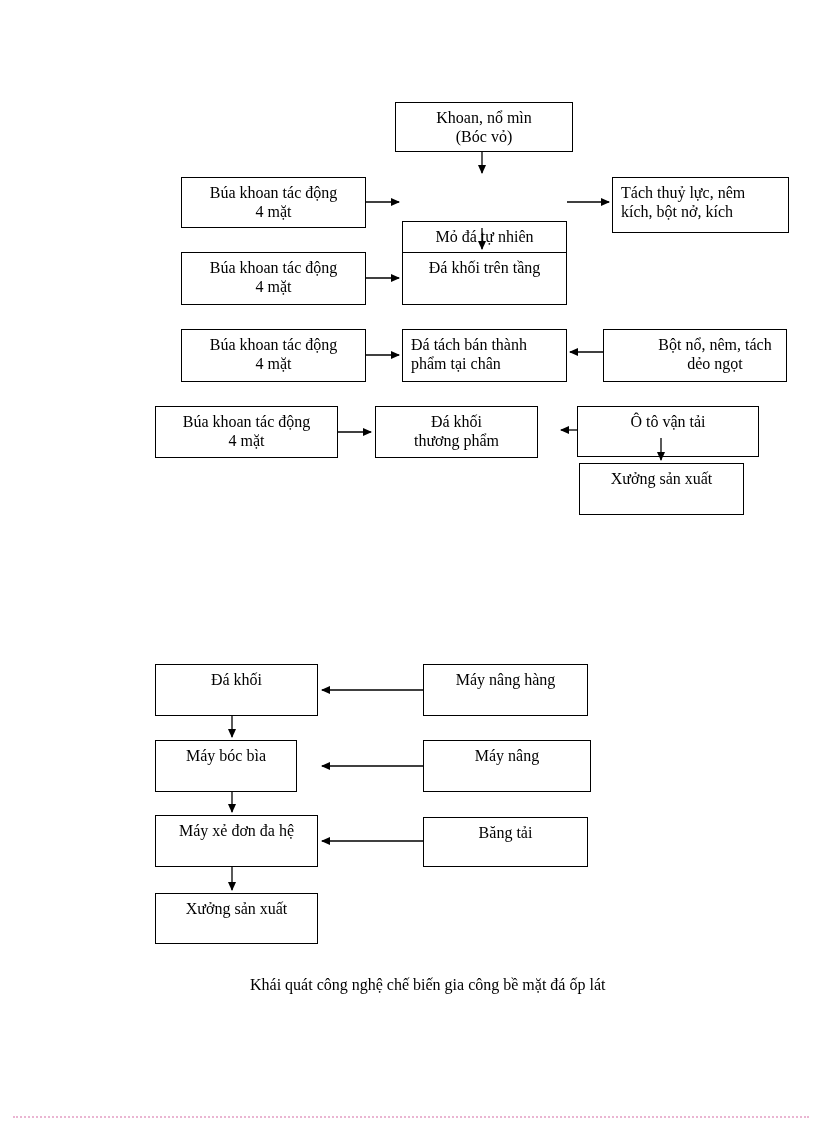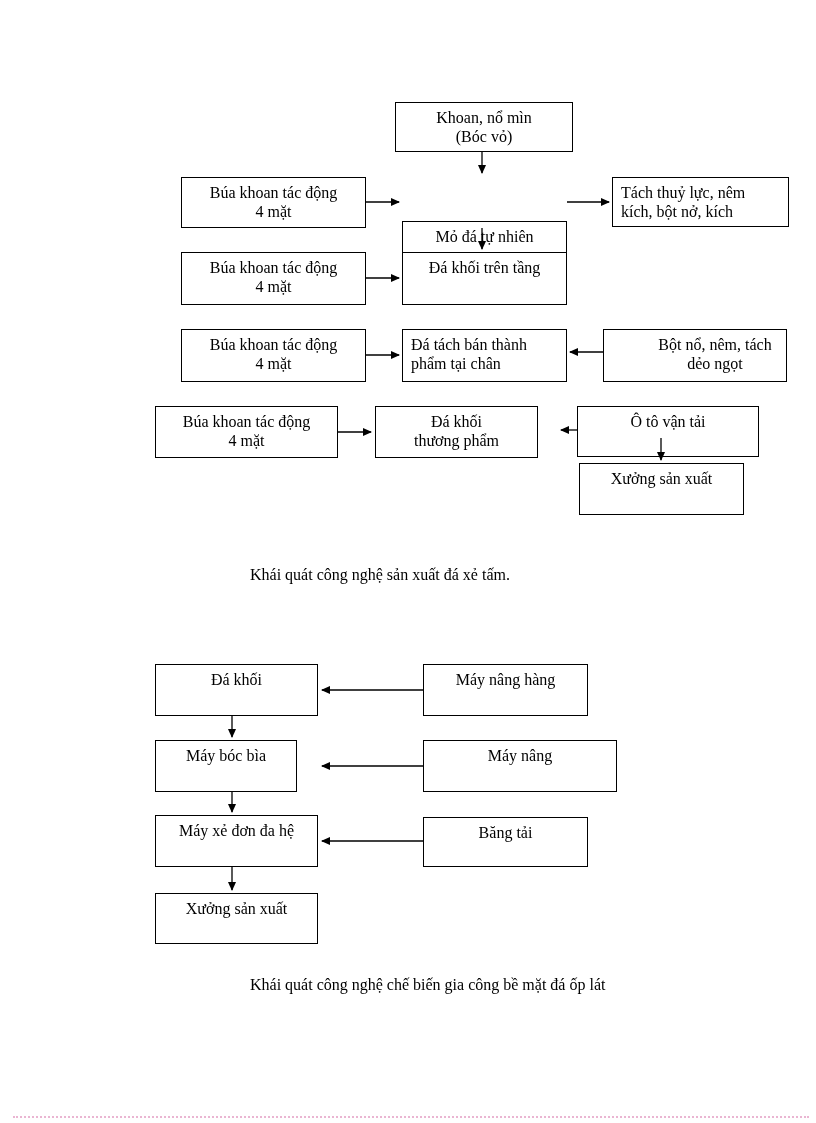--- a/index.html
+++ b/index.html
@@ -50,21 +50,21 @@
 <body>
 
 <div class="page">
 
   <div class="box" style="left:395px; top:102px; width:178px; height:50px;">Khoan, nổ mìn
 (Bóc vỏ)</div>
 
   <div class="box" style="left:181px; top:177px; width:185px; height:51px;">Búa khoan tác động
 4 mặt</div>
   <div class="box" style="left:402px; top:177px; width:165px; height:51px;margin-top:44px;">Mỏ đá tự nhiên</div>
-  <div class="box align-left" style="left:612px; top:177px; width:177px; height:50px;">Tách thuỷ lực, nêm
+  <div class="box align-left" style="left:612px; top:177px; width:177px; height:56px;">Tách thuỷ lực, nêm
 kích, bột nở, kích</div>
 
   <div class="box" style="left:181px; top:252px; width:185px; height:53px;">Búa khoan tác động
 4 mặt</div>
   <div class="box" style="left:402px; top:252px; width:165px; height:53px;">Đá khối trên tầng</div>
 
   <div class="box" style="left:181px; top:329px; width:185px; height:53px;">Búa khoan tác động
 4 mặt</div>
   <div class="box align-left" style="left:402px; top:329px; width:165px; height:53px;">Đá tách bán thành
 phẩm tại chân</div>
@@ -72,27 +72,26 @@
 dẻo ngọt</div>
 
   <div class="box" style="left:155px; top:406px; width:183px; height:52px;">Búa khoan tác động
 4 mặt</div>
   <div class="box" style="left:375px; top:406px; width:163px; height:52px;">Đá khối
 thương phẩm</div>
   <div class="box" style="left:577px; top:406px; width:182px; height:51px;">Ô tô vận tải</div>
 
   <div class="box" style="left:579px; top:463px; width:165px; height:52px;">Xưởng sản xuất</div>
 
-  <div class="caption" style="left:250px; top:565px;">Khái quát công nghệ sản xuất đá xẻ tấm.</div>
 
   <div class="box" style="left:155px; top:664px; width:163px; height:52px;">Đá khối</div>
   <div class="box" style="left:423px; top:664px; width:165px; height:52px;">Máy nâng hàng</div>
 
   <div class="box" style="left:155px; top:740px; width:142px; height:52px;">Máy bóc bìa</div>
-  <div class="box" style="left:423px; top:740px; width:194px; height:52px;">Máy nâng</div>
+  <div class="box" style="left:423px; top:740px; width:168px; height:52px;">Máy nâng</div>
 
   <div class="box" style="left:155px; top:815px; width:163px; height:52px;">Máy xẻ đơn đa hệ</div>
   <div class="box" style="left:423px; top:817px; width:165px; height:50px;">Băng tải</div>
 
   <div class="box" style="left:155px; top:893px; width:163px; height:51px;">Xưởng sản xuất</div>
 
   <div class="caption" style="left:250px; top:975px;">Khái quát công nghệ chế biến gia công bề mặt đá ốp lát</div>
 
   <div class="dotted-rule"></div>
 

